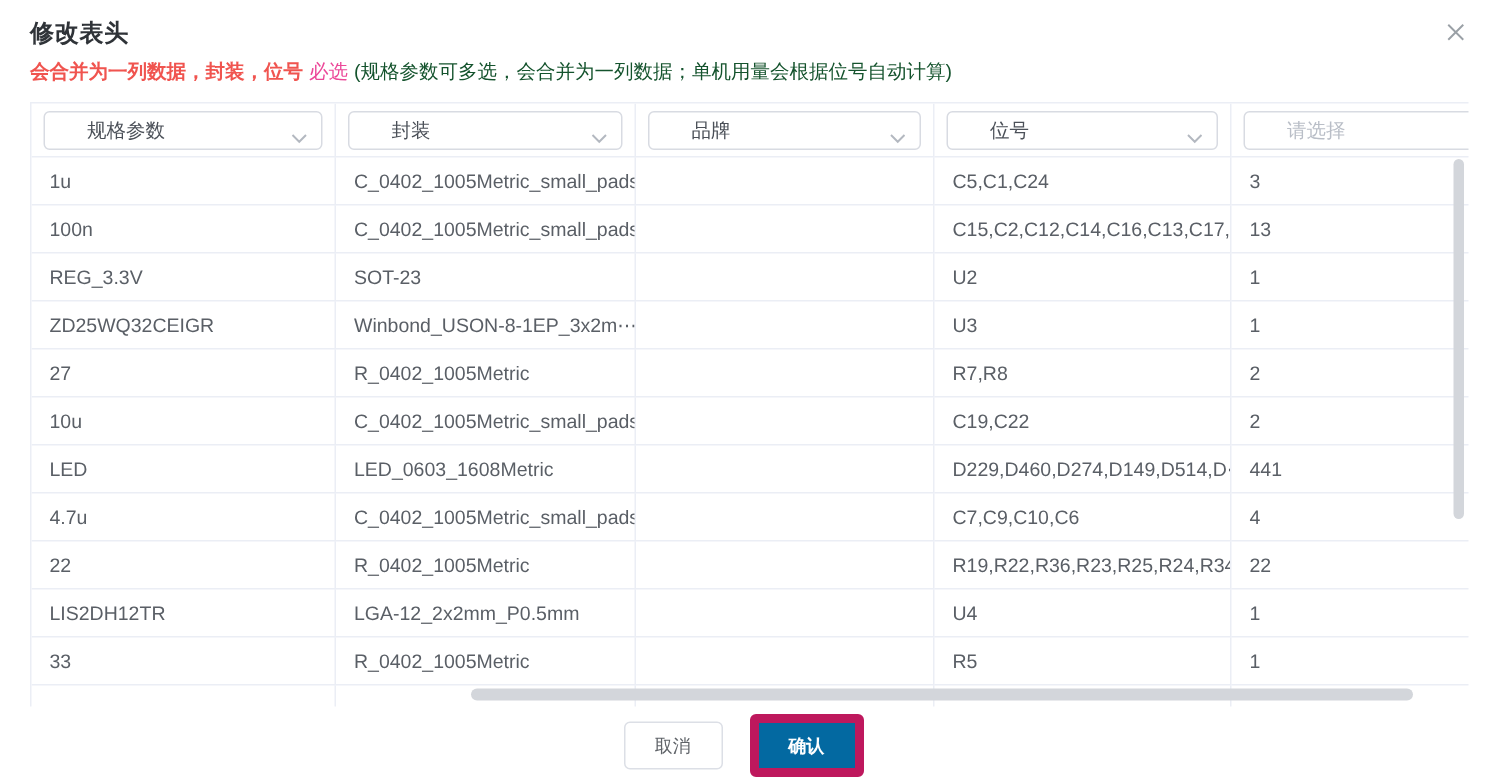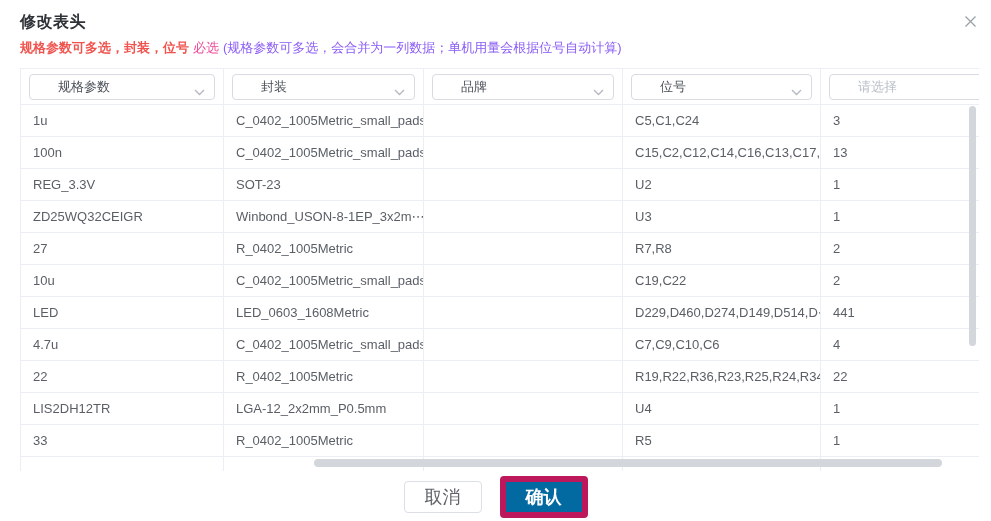--- a/index.html
+++ b/index.html
@@ -15,21 +15,21 @@
   }
   .close{
     position:absolute;right:12px;top:12px;width:18px;height:18px;
     display:flex;align-items:center;justify-content:center;cursor:pointer;color:#9aa0a6;
   }
   .note{
     position:absolute;left:20px;top:40px;font-size:13px;line-height:16px;white-space:nowrap;
   }
   .note .red{color:#f0544f;font-weight:700;}
   .note .dark{color:#ec4899;margin-left:4px;}
-  .note .gray{color:#8b5cf6;margin-left:4px;}
+  .note .gray{color:#14532d;margin-left:4px;}
 
   
   .tablewrap{
     position:absolute;left:20px;top:68px;width:958px;height:402px;
     overflow:hidden;border-top:1px solid #ebeef5;border-left:1px solid #ebeef5;
     background:#fff;
   }
   .hrow,.trow{display:flex;width:1060px;}
   .hcell{
     height:36px;box-sizing:border-box;border-right:1px solid #ebeef5;border-bottom:1px solid #ebeef5;
@@ -62,42 +62,42 @@
     position:absolute;left:293px;top:390px;width:628px;height:8px;
     background:#d3d6db;border-radius:4px;
   }
 
   
   .footer{
     position:absolute;left:0;top:479px;width:991px;height:36px;
     display:flex;justify-content:center;align-items:center;gap:18px;
   }
   .btn{
-    height:31px;box-sizing:border-box;border-radius:4px;font-size:18px;
+    height:31px;box-sizing:border-box;border-radius:4px;font-size:12px;
     padding:15px 20px;cursor:pointer;display:flex;align-items:center;justify-content:center;
     font-family:Liberation Serif, serif;
   }
   .btn.cancel{background:#fff;border:1px solid #dcdfe6;color:#5f6368;}
   .btn.confirm{background:#0369a1;border:6px solid #be185d;color:#fff;font-weight:700;}
 </style>
 </head>
 <body>
 
 <div class="dialog">
 
   <div class="title">修改表头</div>
 
   <div class="close">
     <svg width="13" height="13" viewBox="0 0 13 13">
       <line x1="1.5" y1="1.5" x2="11.5" y2="11.5" stroke="#9aa0a6" stroke-width="1.3"></line>
       <line x1="11.5" y1="1.5" x2="1.5" y2="11.5" stroke="#9aa0a6" stroke-width="1.3"></line>
     </svg>
   </div>
 
-  <div class="note"><span class="red">规格参数可多选，封装，位号</span><span class="dark">必选</span><span class="gray">(规格参数可多选，会合并为一列数据；单机用量会根据位号自动计算)</span></div>
+  <div class="note"><span class="red">会合并为一列数据，封装，位号</span><span class="dark">必选</span><span class="gray">(规格参数可多选，会合并为一列数据；单机用量会根据位号自动计算)</span></div>
 
   <div class="tablewrap">
 
     <div class="hrow">
       <div class="hcell c0">
         <div class="select">
           <span class="sel-text">规格参数</span>
           <span class="chev">
             <svg width="11" height="7" viewBox="0 0 11 7">
                 <polyline points="1,1 5.5,5.5 10,1" fill="none" stroke="#b3b8c0" stroke-width="1.3"></polyline>

